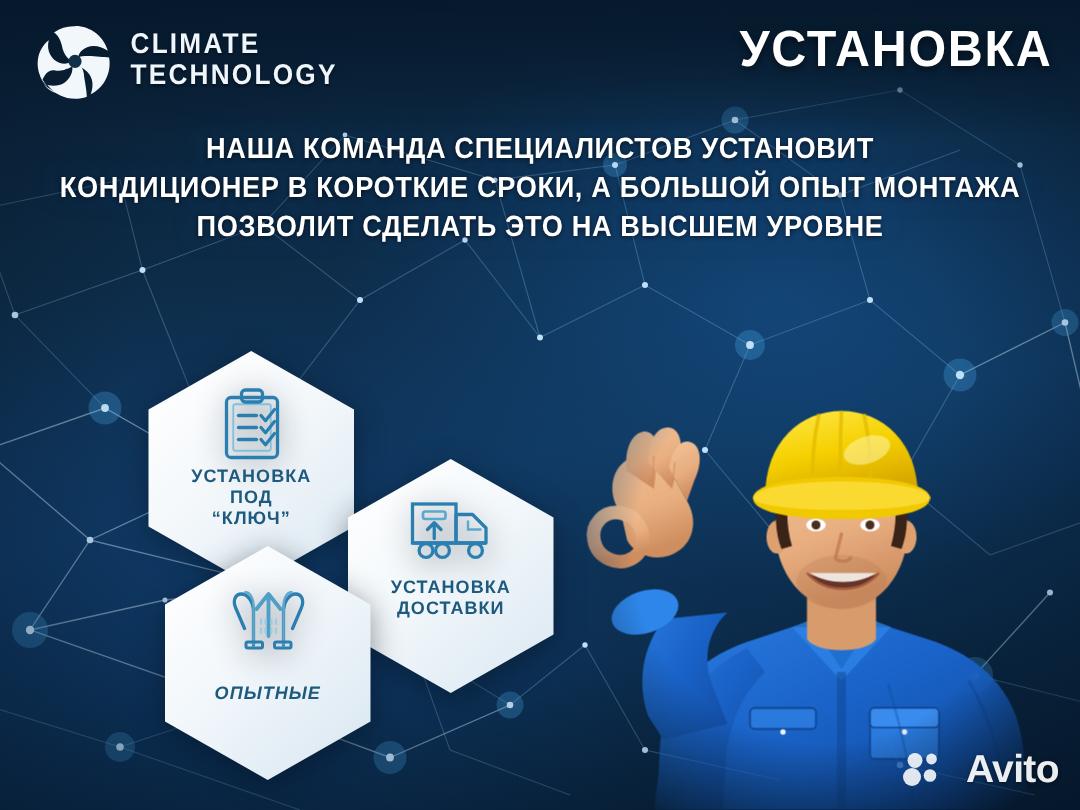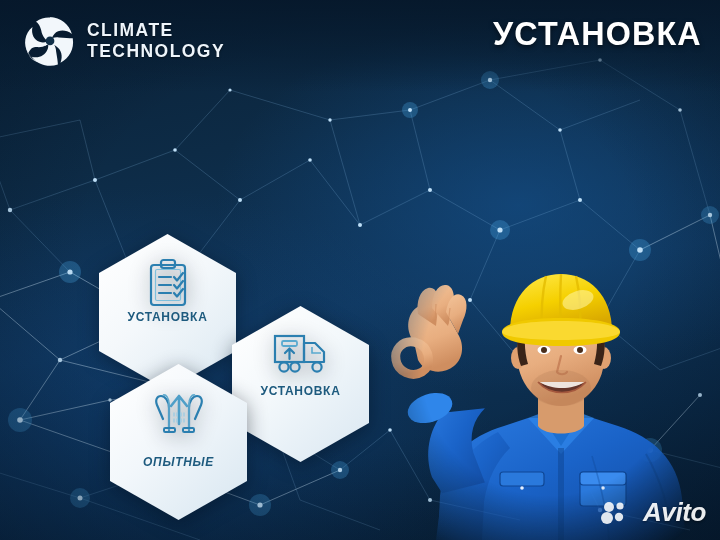--- a/index.html
+++ b/index.html
@@ -92,21 +92,21 @@
   #hex1 .hex-icon { top:26px; }
   #hex2 .hex-icon { top:26px; }
   #hex3 .hex-icon { top:26px; }
   #hex1 .hex-label { top:78px; }
   #hex2 .hex-label { top:80px; }
   #hex3 .hex-label { top:93px;font-style:italic; }
 
   
   #avito {
     position:absolute; right:14px; bottom:12px;
-    display:flex; align-items:center; gap:16px; opacity:.92;font-style:italic;
+    display:flex; align-items:center; gap:16px; opacity:.92;
   }
   #avito-text {
     color:#ffffff; font-size:26px; font-weight:700; letter-spacing:-.4px;
     font-family:"Liberation Sans",sans-serif;
     text-shadow:0 1px 3px rgba(0,0,0,.5);
   }
 </style>
 </head>
 <body>
 
@@ -346,20 +346,25 @@
       <circle cx="32" cy="33" r="5" fill="#113049"></circle>
     </svg>
     <div id="logo-text">
       <span class="l1">CLIMATE</span>
       <span class="l2">TECHNOLOGY</span>
     </div>
   </div>
 
   <div id="page-title">УСТАНОВКА</div>
 
+  <div id="headline">
+    <div class="hl hl1">НАША КОМАНДА СПЕЦИАЛИСТОВ УСТАНОВИТ</div>
+    <div class="hl hl2">КОНДИЦИОНЕР В КОРОТКИЕ СРОКИ, А БОЛЬШОЙ ОПЫТ МОНТАЖА</div>
+    <div class="hl hl3">ПОЗВОЛИТ  СДЕЛАТЬ ЭТО НА ВЫСШЕМ УРОВНЕ</div>
+  </div>
 
   <div class="hex" id="hex1">
     <svg width="145" height="160" viewBox="0 0 145 160">
       <defs>
         <linearGradient id="hexG1" x1="0.1" y1="0" x2="0.9" y2="1">
           <stop offset="0%" stop-color="#ffffff"></stop>
           <stop offset="45%" stop-color="#f4f8fb"></stop>
           <stop offset="100%" stop-color="#dce9f2"></stop>
         </linearGradient>
       </defs>
@@ -373,20 +378,22 @@
         <line x1="14" y1="19" x2="26" y2="19" stroke="#2b7fb0" stroke-width="2.2" stroke-linecap="round"></line>
         <line x1="14" y1="27" x2="26" y2="27" stroke="#2b7fb0" stroke-width="2.2" stroke-linecap="round"></line>
         <line x1="14" y1="35" x2="26" y2="35" stroke="#2b7fb0" stroke-width="2.2" stroke-linecap="round"></line>
         <path d="M29 19 L32 22.5 L38 15" fill="none" stroke="#2b7fb0" stroke-width="2.2" stroke-linecap="round" stroke-linejoin="round"></path>
         <path d="M29 27 L32 30.5 L38 23" fill="none" stroke="#2b7fb0" stroke-width="2.2" stroke-linecap="round" stroke-linejoin="round"></path>
         <path d="M29 35 L32 38.5 L38 31" fill="none" stroke="#2b7fb0" stroke-width="2.2" stroke-linecap="round" stroke-linejoin="round"></path>
       </svg>
     </div>
     <div class="hex-label">
       <div>УСТАНОВКА</div>
+      <div>ПОД</div>
+      <div>“КЛЮЧ”</div>
     </div>
   </div>
 
   <div class="hex" id="hex2">
     <svg width="145" height="160" viewBox="0 0 145 160">
       <defs>
         <linearGradient id="hexG2" x1="0.1" y1="0" x2="0.9" y2="1">
           <stop offset="0%" stop-color="#ffffff"></stop>
           <stop offset="45%" stop-color="#f3f8fb"></stop>
           <stop offset="100%" stop-color="#dbe8f2"></stop>
@@ -402,20 +409,21 @@
         <path d="M32 13 L43 13 L52 22 L52 32 L32 32 Z" fill="none" stroke="#2b7fb0" stroke-width="2.2" stroke-linejoin="round"></path>
         <path d="M40 17 L40 23 L49 23" fill="none" stroke="#59a9cf" stroke-width="1.6"></path>
         <line x1="3" y1="32" x2="52" y2="32" stroke="#2b7fb0" stroke-width="2.2"></line>
         <circle cx="12" cy="37" r="4.6" fill="none" stroke="#2b7fb0" stroke-width="2.2"></circle>
         <circle cx="23" cy="37" r="4.6" fill="none" stroke="#2b7fb0" stroke-width="2.2"></circle>
         <circle cx="45" cy="37" r="4.6" fill="none" stroke="#2b7fb0" stroke-width="2.2"></circle>
       </svg>
     </div>
     <div class="hex-label">
       <div>УСТАНОВКА</div>
+      <div>ДОСТАВКИ</div>
     </div>
   </div>
 
   <div class="hex" id="hex3">
     <svg width="145" height="160" viewBox="0 0 145 160">
       <defs>
         <linearGradient id="hexG3" x1="0.1" y1="0" x2="0.9" y2="1">
           <stop offset="0%" stop-color="#ffffff"></stop>
           <stop offset="45%" stop-color="#f2f7fb"></stop>
           <stop offset="100%" stop-color="#d9e7f1"></stop>

